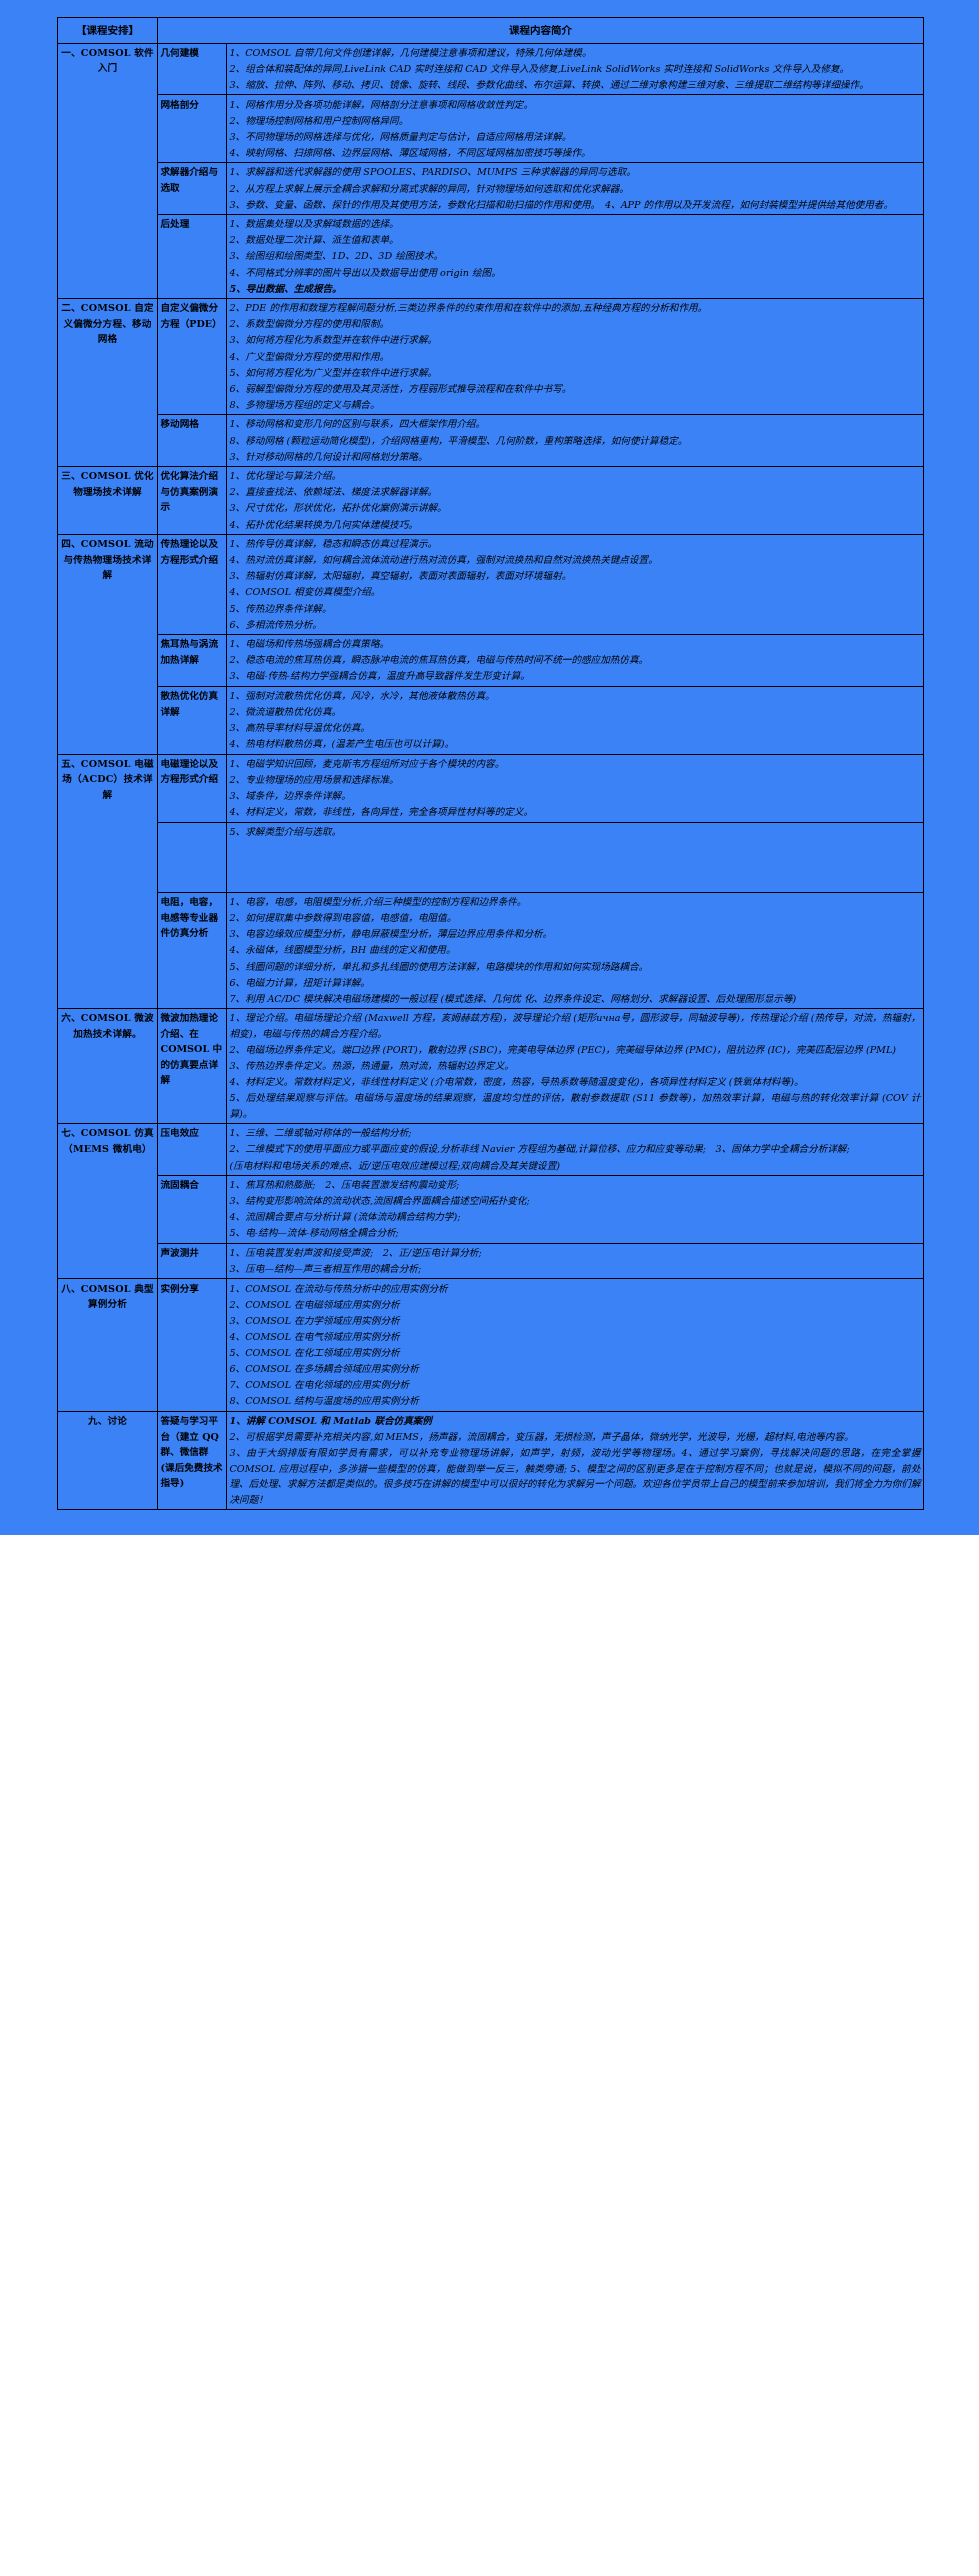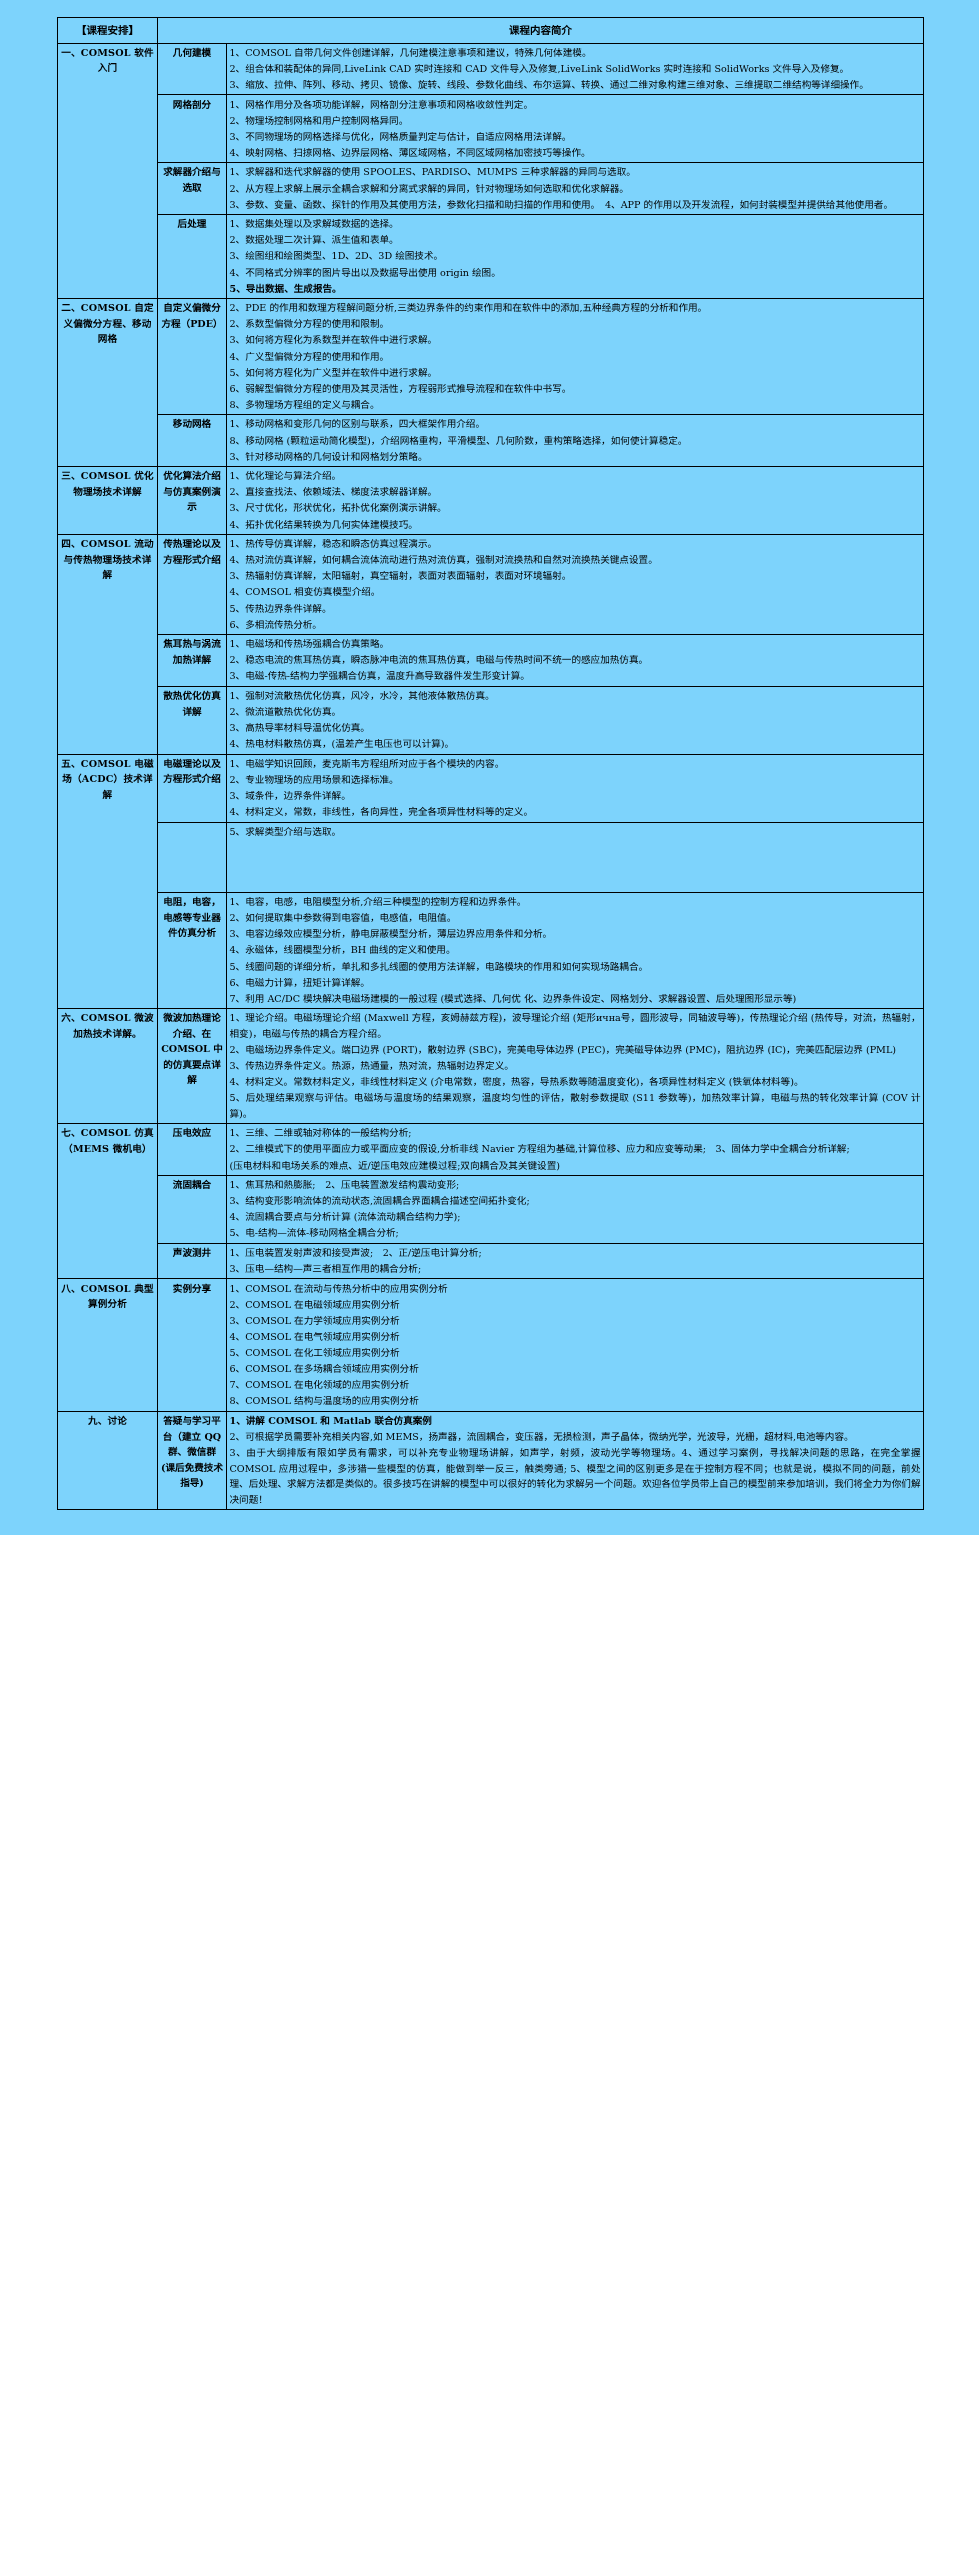--- a/index.html
+++ b/index.html
@@ -6,21 +6,21 @@
   html,body{margin:0;padding:0;background:#ffffff;}
   body{
     font-family:"DejaVu Serif","Liberation Serif",serif;
     color:#000000;
     width:980px;
   }
   .page{
     width:980px;
     box-sizing:border-box;
     padding:17.3px 57px 25px 57px;
-    background:#7dd3fc;
+    background:#3b82f6;
   }
   table.syllabus{
     border-collapse:collapse;
     width:866px;
     table-layout:fixed;
     border:1.2px solid #000;
   }
   table.syllabus col.c1{width:100px;}
   table.syllabus col.c2{width:69px;}
   table.syllabus col.c3{width:697px;}
@@ -40,30 +40,30 @@
     text-align:center;
     vertical-align:middle;
     font-weight:bold;
     font-size:9.6px;
     line-height:1.72;
     letter-spacing:0.2px;
     padding:1.2px 1.2px;
     margin-top:36px;
   }
   td.col-topic{
-    text-align:center;
     vertical-align:middle;
     font-weight:bold;
     font-size:9.6px;
     line-height:1.72;
     padding:1.2px 1.2px;
   }
   td.col-body{
     text-align:justify;
     padding:1.9px 4.3px 2.5px 4.3px;
+    font-style:italic;
   }
   td.col-body p{margin:0 0 0.6px 0;}
   td.col-body p.bold{font-weight:bold;}
 
   
   tr.head td{
     border:1.2px solid #000;
     font-weight:bold;
     text-align:center;
     vertical-align:middle;

